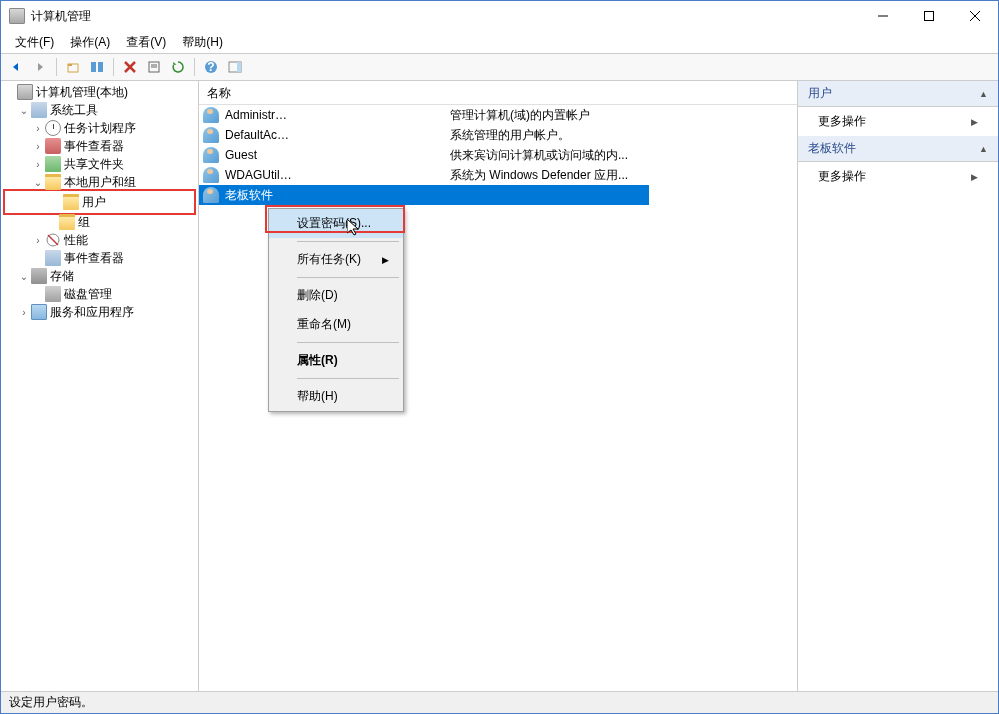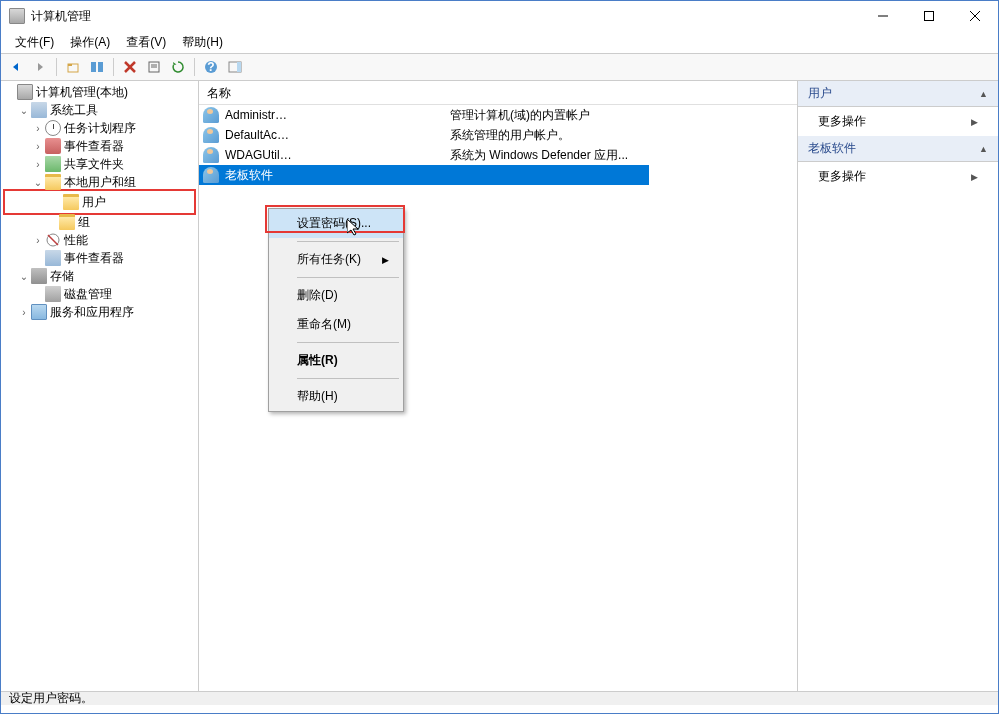--- a/index.html
+++ b/index.html
@@ -36,21 +36,21 @@
 .list-row.selected { background: #0078d7; color: #fff; }
 .list-row .cell { padding: 0 4px; overflow: hidden; white-space: nowrap; text-overflow: ellipsis; }
 .row-icon { width: 16px; height: 16px; margin: 0 2px 0 4px; flex-shrink: 0; }
 
 .actions-pane { width: 200px; background: #fff; }
 .actions-title { padding: 4px 8px; background: #f0f0f0; border-bottom: 1px solid #ccc; font-weight: normal; }
 .actions-section { background: #e8eef7; padding: 4px 10px; border-bottom: 1px solid #ccc; display: flex; justify-content: space-between; align-items: center; cursor: pointer; color: #2a4b8d; }
 .actions-link { padding: 6px 20px; cursor: pointer; display: flex; justify-content: space-between; align-items: center; }
 .arrow-small { font-size: 9px; color: #555; }
 
-.statusbar { height: 14px; padding: 2px 8px; border-top: 1px solid #ccc; display: flex; align-items: center; background: #f0f0f0; }
+.statusbar { height: 22px; padding: 2px 8px; border-top: 1px solid #ccc; display: flex; align-items: center; background: #f0f0f0; }
 
 .ctx-menu { position: absolute; left: 267px; top: 207px; width: 136px; background: #f0f0f0; border: 1px solid #a0a0a0; box-shadow: 2px 2px 4px rgba(0,0,0,0.3); z-index: 100; }
 .ctx-item { padding: 6px 14px 6px 28px; cursor: pointer; display: flex; justify-content: space-between; align-items: center; }
 .ctx-item.highlighted { background: #cde4f7; position: relative; }
 .ctx-highlight-box { border: 2px solid #e53935; position: absolute; left: 264px; top: 204px; width: 140px; height: 28px; z-index: 101; pointer-events: none; }
 .ctx-sep { height: 1px; background: #c0c0c0; margin: 3px 4px 3px 28px; }
 .ctx-arrow { font-size: 9px; }
 
 .cursor { position: absolute; left: 346px; top: 218px; z-index: 200; pointer-events: none; }
 
@@ -241,20 +241,26 @@
       <span class="cell col-desc">管理计算机(域)的内置帐户</span>
     </div>
     <div class="list-row">
       <span class="row-icon ic-user"></span>
       <span class="cell" style="width:75px">DefaultAcc...</span>
       <span class="cell col-fullname"></span>
       <span class="cell col-desc">系统管理的用户帐户。</span>
     </div>
     <div class="list-row">
       <span class="row-icon ic-user"></span>
+      <span class="cell" style="width:75px">Guest</span>
+      <span class="cell col-fullname"></span>
+      <span class="cell col-desc">供来宾访问计算机或访问域的内...</span>
+    </div>
+    <div class="list-row">
+      <span class="row-icon ic-user"></span>
       <span class="cell" style="width:75px">WDAGUtilit...</span>
       <span class="cell col-fullname"></span>
       <span class="cell col-desc">系统为 Windows Defender 应用...</span>
     </div>
     <div class="list-row selected" style="width:450px">
       <span class="row-icon ic-user"></span>
       <span class="cell" style="width:75px">老板软件</span>
       <span class="cell col-fullname"></span>
       <span class="cell col-desc"></span>
     </div>

